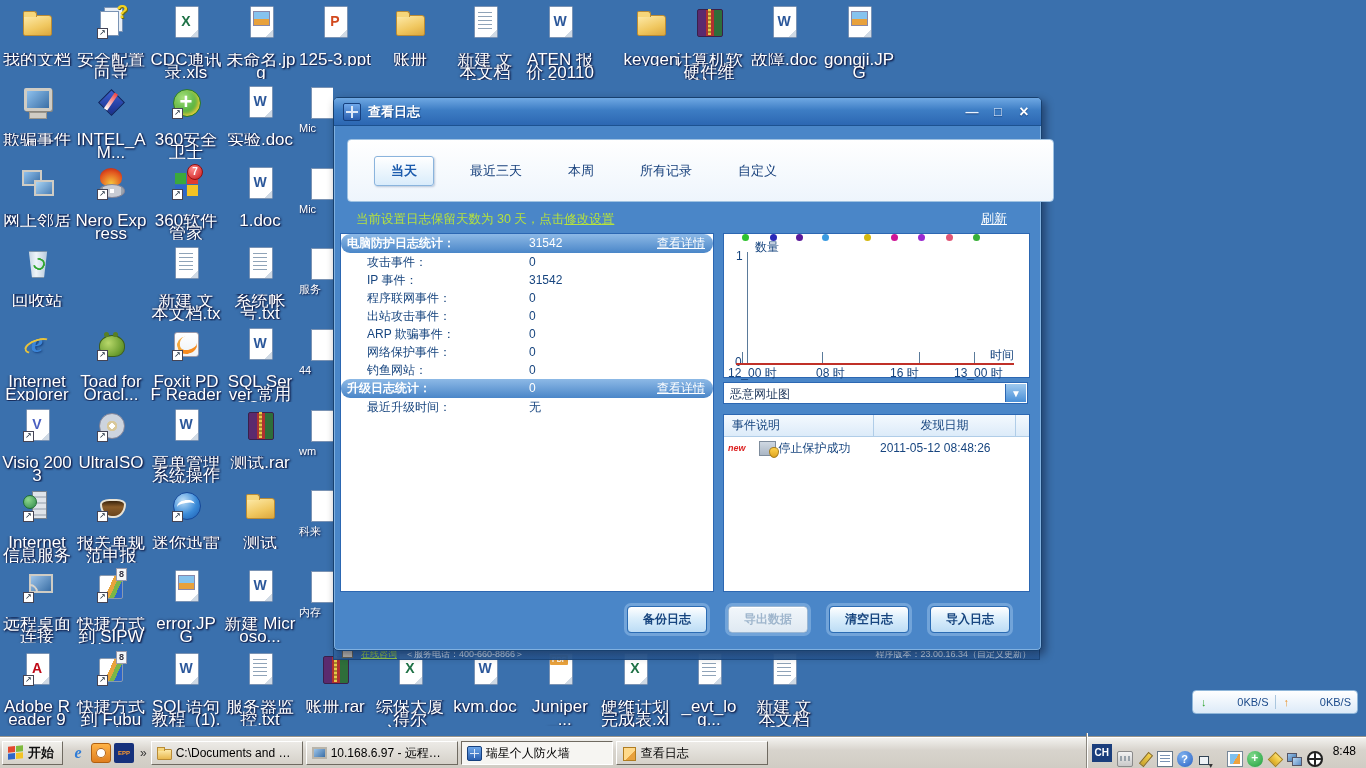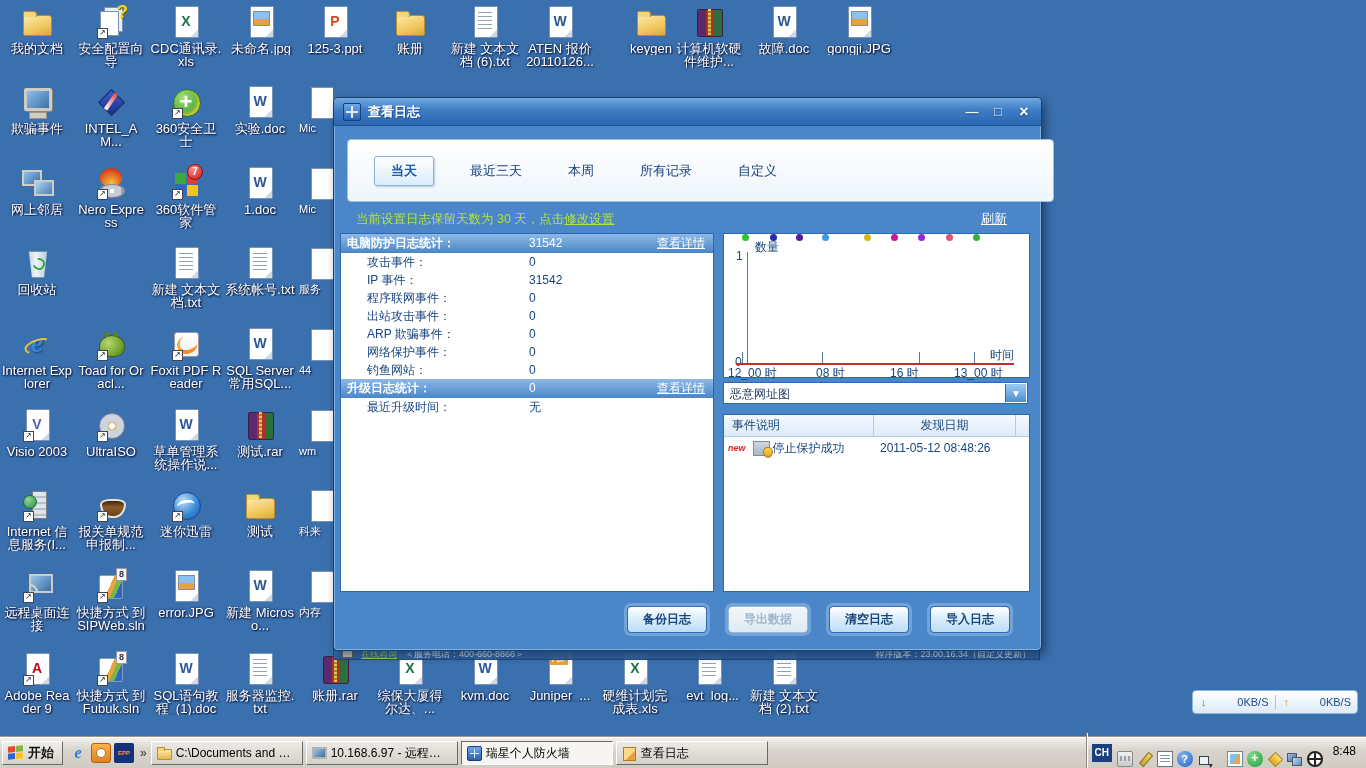--- a/index.html
+++ b/index.html
@@ -3,21 +3,21 @@
 <meta charset="utf-8">
 <style>
   html,body{margin:0;padding:0;}
   body{font-family:"Liberation Sans","DejaVu Sans",sans-serif;}
   .screen{position:relative;width:1366px;height:768px;background:#3a70ad;overflow:hidden;}
 
   
   .icon-layer{position:absolute;inset:0;z-index:1;}
   .dcell{position:absolute;width:72px;text-align:center;cursor:default;}
   .glyph{position:relative;width:34px;height:34px;margin:0 auto;}
-  .dlabel{margin-top:3px;font-size:13px;line-height:13px;color:#fff;
+  .dlabel{margin-top:14px;font-size:17px;line-height:13px;color:#fff;
     text-shadow:1px 1px 2px rgba(0,0,40,.95),0 0 3px rgba(0,0,40,.6);
     max-height:27px;overflow:hidden;word-break:break-all;}
   .sc-arrow{display:none;position:absolute;left:3px;bottom:0;width:9px;height:9px;background:#fff;border:1px solid #445;z-index:2;}
   .shortcut .sc-arrow{display:block;}
   .sc-arrow::before{content:"\2197";position:absolute;left:1px;top:-1px;font-size:8px;line-height:10px;color:#123;}
 
   
   .t-word .glyph::before,.t-excel .glyph::before,.t-ppt .glyph::before,.t-txt .glyph::before,
   .t-image .glyph::before,.t-pdf .glyph::before,.t-visio .glyph::before,.t-adobe .glyph::before{
     content:"";position:absolute;left:6px;top:1px;width:22px;height:30px;
@@ -139,21 +139,21 @@
   .wbtn.close{font-size:16px;color:#fff;}
   .tabpanel{position:absolute;left:13px;top:41px;width:679px;height:61px;border:1px solid #9fc2e2;border-radius:4px;
     background:linear-gradient(#ffffff,#eef5fc);display:flex;align-items:center;padding-left:26px;gap:26px;}
   .tab{font-size:13px;color:#17407c;cursor:pointer;padding:5px 10px;}
   .tab.selected{border:1px solid #8ab4dd;border-radius:3px;background:linear-gradient(#ffffff,#d9ecfb);
     color:#1b5bad;font-weight:bold;padding:5px 16px;box-shadow:0 1px 0 #fff inset,1px 1px 2px rgba(20,60,120,.25);}
   .notice{position:absolute;left:22px;top:113px;font-size:12.5px;color:#b6e23c;}
   .notice-link{text-decoration:underline;cursor:pointer;color:#b6e23c;}
   .refresh{position:absolute;right:34px;top:112px;font-size:13px;color:#fff;text-decoration:underline;cursor:pointer;}
   .lpanel{position:absolute;left:6px;top:135px;width:372px;height:357px;background:#fff;border:1px solid #2c67b2;overflow:hidden;}
-  .stat-row{position:relative;height:18px;line-height:18px;font-size:12px;color:#17457f;}
+  .stat-row{position:relative;height:18px;line-height:18px;font-size:12px;color:#17457f;border-radius:9px;}
   .stat-row.t-header{height:19px;line-height:19px;background:linear-gradient(#8db9e6,#4a86c8);color:#fff;}
   .sr-label{padding-left:26px;}
   .t-header .sr-label{padding-left:6px;font-weight:bold;}
   .sr-value{position:absolute;left:188px;top:0;}
   .sr-link{position:absolute;right:8px;top:0;text-decoration:underline;cursor:pointer;}
   .sr-link:empty{display:none;}
   .chart-box{position:absolute;left:389px;top:135px;width:305px;height:143px;background:#fff;border:1px solid #2c67b2;font-size:12px;color:#17457f;}
   .c-ylab{position:absolute;left:31px;top:5px;}
   .c-y1{position:absolute;left:12px;top:15px;}
   .c-y0{position:absolute;left:11px;top:121px;}
@@ -168,21 +168,21 @@
   .dd-btn{position:absolute;right:1px;top:1px;bottom:1px;width:20px;background:linear-gradient(#9ec9ef,#4a90d8);
     border-left:1px solid #2c67b2;}
   .dd-btn::before{content:"\25BC";position:absolute;left:0;right:0;top:0;text-align:center;color:#fff;font-size:10px;line-height:20px;}
   .etable{position:absolute;left:389px;top:316px;width:305px;height:176px;background:#fff;border:1px solid #2c67b2;overflow:hidden;}
   .et-head{display:flex;height:21px;line-height:21px;background:linear-gradient(#f4f9fe,#dcebf9);
     border-bottom:1px solid #b0cde8;font-size:12px;color:#17457f;}
   .eth1{width:150px;padding-left:8px;border-right:1px solid #b0cde8;box-sizing:border-box;}
   .eth2{flex:1;text-align:center;}
   .eth3{width:13px;border-left:1px solid #b0cde8;}
   .et-row{position:relative;display:flex;align-items:center;height:22px;padding-left:4px;font-size:12px;color:#17457f;}
-  .et-badge{color:#dd2222;font:bold italic 9px/10px "Liberation Sans",sans-serif;margin-right:7px;}
+  .et-badge{color:#dd2222;font:bold italic 9px/10px "Liberation Sans",sans-serif;margin-right:13px;}
   .evicon{position:relative;width:15px;height:13px;margin-right:3px;background:linear-gradient(#cfd8e2,#aab6c4);border:1px solid #7e8c9c;}
   .evicon::after{content:"";position:absolute;right:-4px;bottom:-3px;width:8px;height:9px;border:1px solid #a87c18;
     background:linear-gradient(#ffd24a,#e0a520);border-radius:50% 50% 50% 50%/40% 40% 60% 60%;}
   .et-date{position:absolute;left:156px;}
   .btnrow{position:absolute;left:0;right:31px;top:508px;display:flex;justify-content:flex-end;gap:21px;}
   .xbtn{min-width:80px;height:27px;border:1px solid #2b6cb4;border-radius:4px;cursor:pointer;
     background:linear-gradient(#ffffff,#dbeefb 45%,#bcdcf5);color:#17457f;font:bold 12px "Liberation Sans",sans-serif;
     box-shadow:0 0 0 3px rgba(190,220,248,.35),inset 0 1px 0 #fff;}
   .xbtn.disabled{color:#9fb6cd;background:linear-gradient(#f2f7fb,#dfe9f2);border-color:#9ab7d4;cursor:default;}
 

